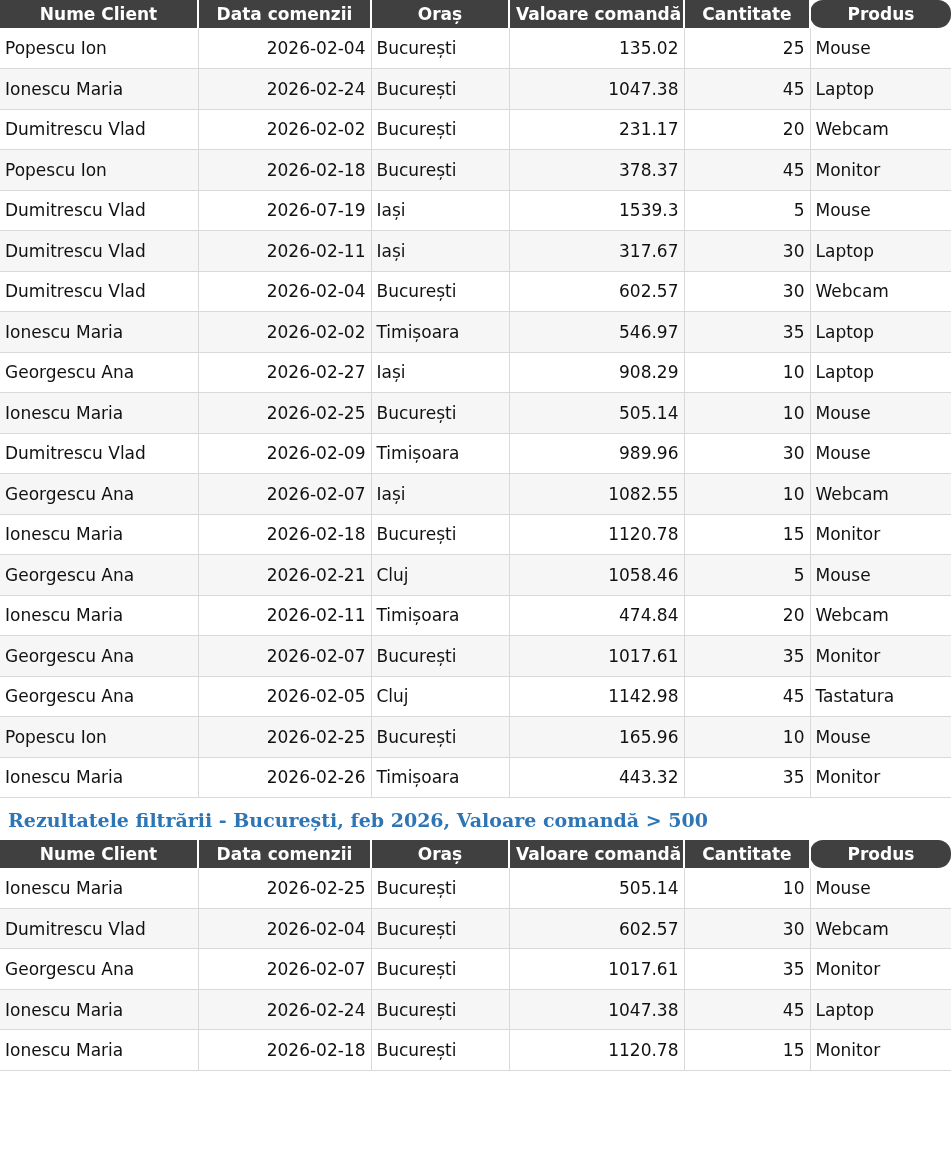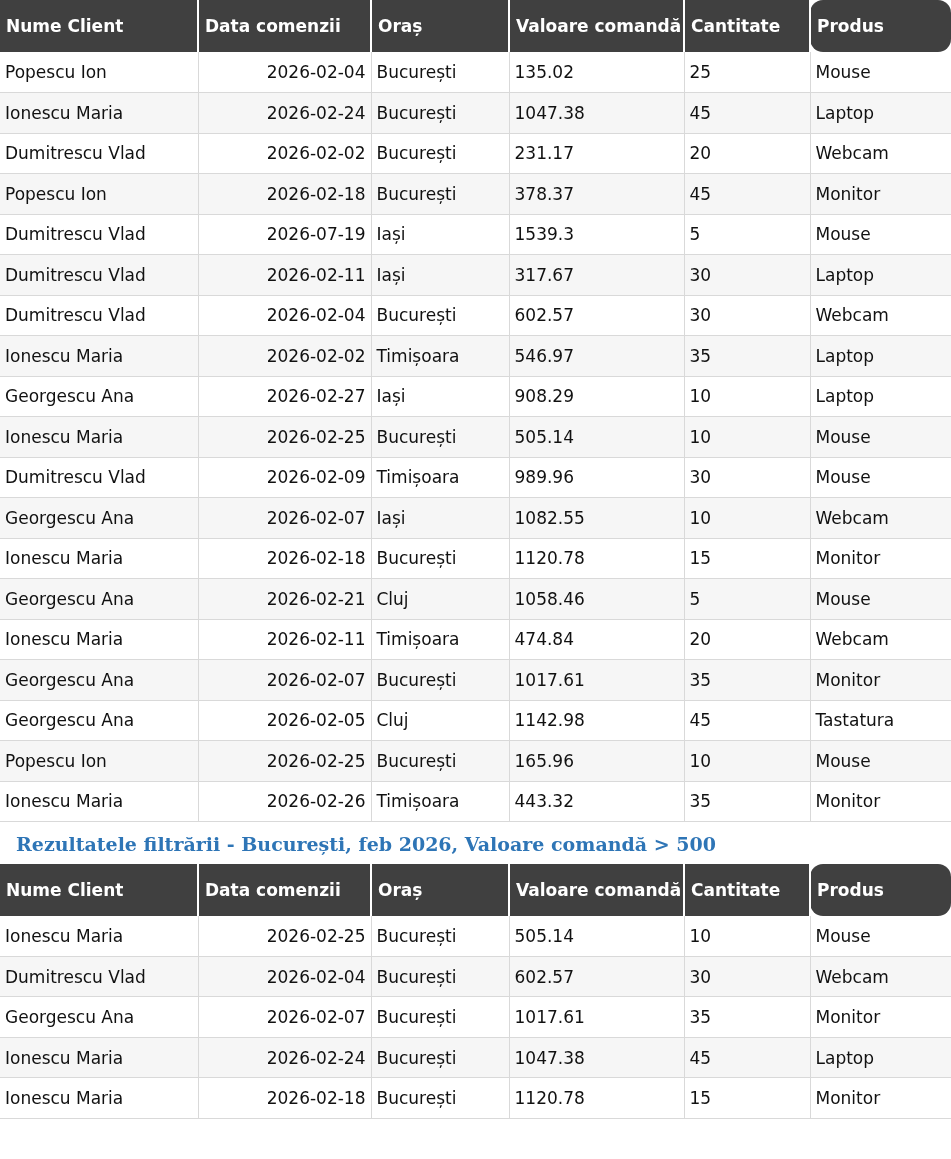--- a/index.html
+++ b/index.html
@@ -32,23 +32,23 @@
   table.grid col.c-city    { width: 138px; }
   table.grid col.c-value   { width: 175px; }
   table.grid col.c-qty     { width: 126px; }
   table.grid col.c-prod    { width: 141px; }
 
   table.grid thead th {
     background: #404040;
     color: #ffffff;
     font-weight: bold;
     font-size: 17px;
-    height: 52px;
+    height: 28px;
     padding: 0 6px;
-    text-align: left;
+    text-align: center;
     vertical-align: middle;
     border-right: 2px solid #ffffff;
     border-bottom: 0;
     white-space: nowrap;
     overflow: hidden;
   }
   table.grid thead th:last-child { border-right: 0; border-radius: 13px; }
 
   table.grid tbody td {
     height: 40.5px;
@@ -61,28 +61,28 @@
     white-space: nowrap;
     overflow: hidden;
   }
   table.grid tbody td:last-child { border-right: 0; }
 
   table.grid tbody tr:nth-child(odd)  td { background: #ffffff; }
   table.grid tbody tr:nth-child(even) td { background: #f6f6f6; }
 
   td.al { text-align: left; }
   td.ac { text-align: right; }
-  td.ar { text-align: left; }
+  td.ar { text-align: right; }
 
   .section-title {
     font-family: "DejaVu Serif", "Liberation Serif", serif;
     font-weight: bold;
     font-size: 19px;
     color: #2E75B6;
-    padding: 12px 4px 8px 16px;
+    padding: 12px 4px 8px 8px;
     line-height: 1.15;
     white-space: nowrap;
   }
 </style>
 </head>
 <body>
 
 <div class="page">
 
   <table class="grid">

